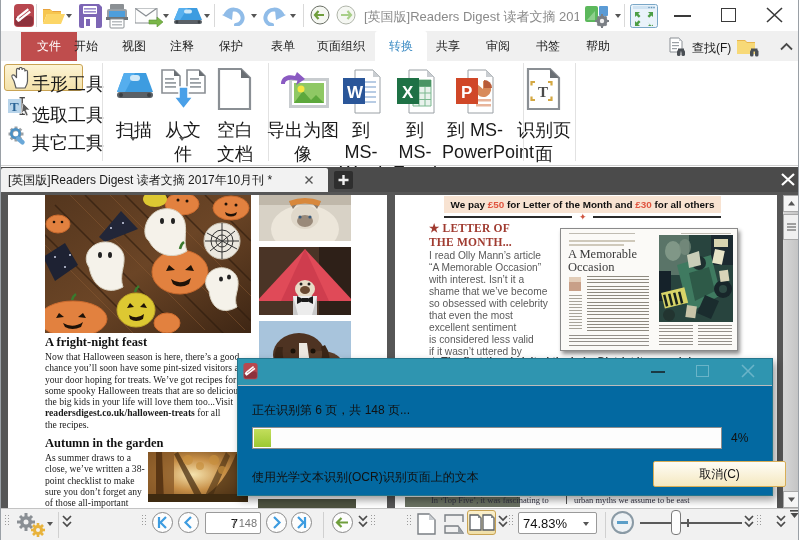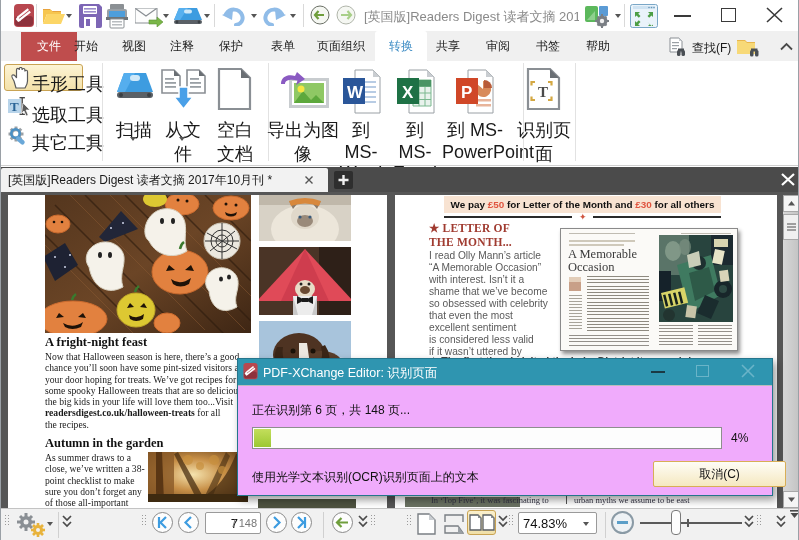--- a/index.html
+++ b/index.html
@@ -580,28 +580,27 @@
   <div class="abs" style="left:0;top:0;width:534px;height:26px;background:#2f95b0;">
     <svg class="abs" style="left:4px;top:4px;" width="17" height="17" viewBox="0 0 20 24">
       <rect x="0" y="0" width="20" height="23" rx="4" fill="#b8474f"></rect>
       <rect x="1" y="12" width="18" height="10" rx="3" fill="#8e323c"></rect>
       <g transform="rotate(-38 10 11)">
             <rect x="3" y="8" width="14" height="2.2" fill="#fff"></rect>
             <rect x="3" y="11" width="14" height="2.2" fill="#fff"></rect>
             <polygon points="1,9 4,8.5 4,13.5 1,13" fill="#fff"></polygon>
           </g>
     </svg>
-    <div class="abs" style="left:25px;top:6px;font-size:12.5px;color:#fff;">PDF-XChange Editor: 识别页面</div>
     <div class="abs" style="left:413px;top:12px;width:14px;height:2px;background:#1a3a44;"></div>
     <div class="abs" style="left:458px;top:6px;width:13px;height:12px;border:1.5px solid #6ab4c8;"></div>
     <svg class="abs" style="left:503px;top:5px;" width="14" height="14" viewBox="0 0 14 14">
           <path d="M1 1 L13 13 M13 1 L1 13" stroke="#6ab4c8" stroke-width="1.6"></path>
         </svg>
   </div>
-  <div class="abs" style="left:0;top:26px;width:534px;height:110px;background:#f0abfc;border-top:1px solid #bcbcbc;">
+  <div class="abs" style="left:0;top:26px;width:534px;height:110px;background:#0369a1;border-top:1px solid #bcbcbc;">
     <div class="abs" style="left:14px;top:16px;font-size:12px;color:#111;">正在识别第 6 页，共 148 页...</div>
     <div class="abs" style="left:14px;top:41px;width:470px;height:22px;background:#fdfdfd;border:1px solid #8e8e8e;">
       <div class="abs" style="left:1px;top:1px;width:17px;height:18px;background:linear-gradient(#c3de5c,#9cc832);"></div>
     </div>
     <div class="abs" style="left:493px;top:45px;font-size:12px;color:#111;">4%</div>
     <div class="abs" style="left:14px;top:83px;font-size:12px;color:#111;">使用光学文本识别(OCR)识别页面上的文本</div>
     <div class="abs" style="left:415px;top:75px;width:133px;height:26px;background:linear-gradient(#fefdf6,#f5e8c0);border:1px solid #d8ae56;border-radius:2px;font-size:12px;color:#111;text-align:center;line-height:24px;">取消(C)</div>
   </div>
 </div>
 

